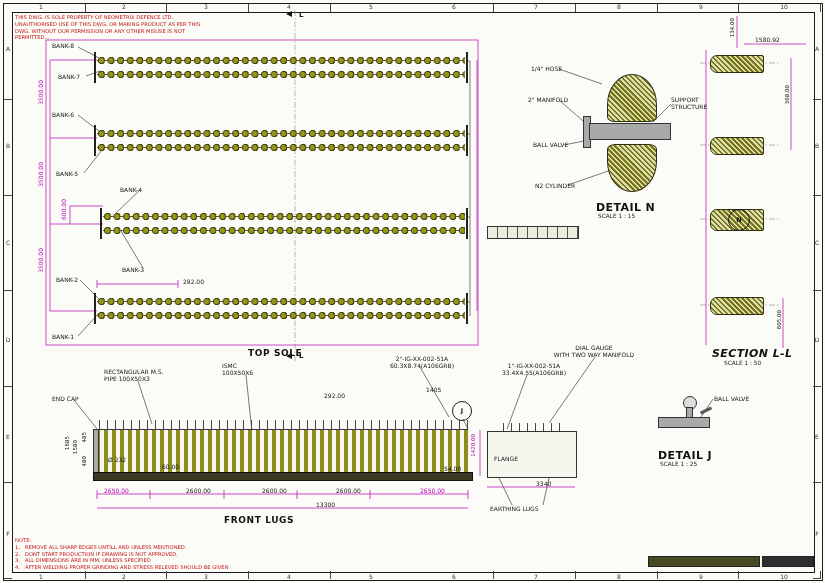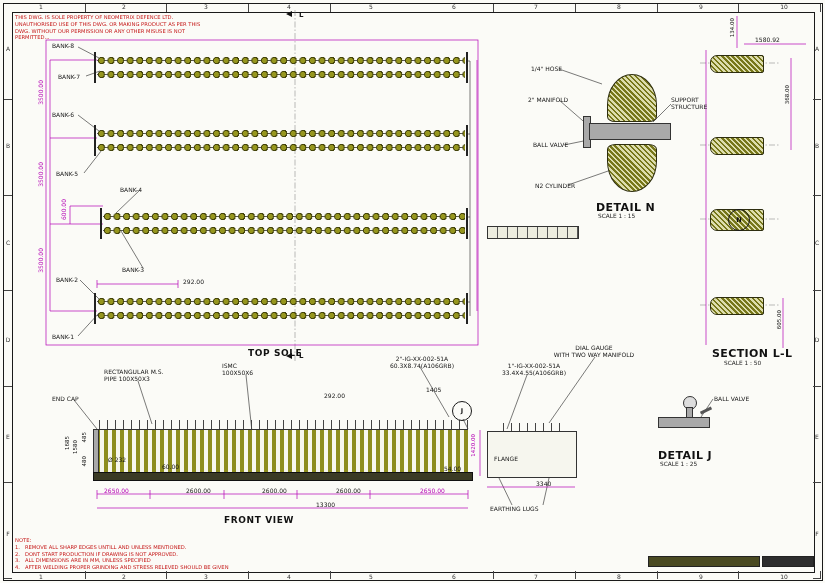--- a/index.html
+++ b/index.html
@@ -160,21 +160,21 @@
   <div class="hatch" style="left:710px;top:55px;width:52px;height:16px;border-radius:7px 2px 2px 7px;"></div>
   <div class="hatch" style="left:710px;top:137px;width:52px;height:16px;border-radius:7px 2px 2px 7px;"></div>
   <div class="hatch" style="left:710px;top:209px;width:52px;height:20px;border-radius:7px 2px 2px 7px;"></div>
   <div class="hatch" style="left:710px;top:297px;width:52px;height:16px;border-radius:7px 2px 2px 7px;"></div>
   <div class="dcircle" style="left:728px;top:209px;width:20px;height:20px;">N</div>
 
   <div class="lbl v" style="left:729px;top:18px;font-size:5.5px;">134.00</div>
   <div class="lbl" style="left:755px;top:36px;">1580.92</div>
   <div class="lbl v" style="left:784px;top:85px;font-size:5.5px;">368.00</div>
   <div class="lbl v" style="left:776px;top:310px;font-size:5.5px;">605.00</div>
-  <div class="abs med" style="left:712px;top:347px;">SECTION L-L</div>
+  <div class="abs med" style="left:712px;top:347px;font-style:italic;">SECTION L-L</div>
   <div class="abs sc" style="left:724px;top:360px;">SCALE 1 : 50</div>
 
   <div class="caps" style="left:96px;top:420px;width:372px;height:9px;"></div>
   <div class="stripes" style="left:96px;top:429px;width:372px;height:43px;"></div>
   <div class="gray" style="left:93px;top:429px;width:4px;height:43px;"></div>
   <div class="base" style="left:93px;top:472px;width:378px;height:7px;"></div>
 
   <div class="lbl" style="left:52px;top:395px;">END CAP</div>
   <div class="lbl pre" style="left:104px;top:368px;">RECTANGULAR M.S.
 PIPE 100X50X3</div>
@@ -199,21 +199,21 @@
   <div class="lbl" style="left:162px;top:463px;">60.00</div>
   <div class="lbl" style="left:444px;top:465px;">54.00</div>
 
   <div class="lbl dim" style="left:104px;top:487px;">2650.00</div>
   <div class="lbl" style="left:186px;top:487px;">2600.00</div>
   <div class="lbl" style="left:262px;top:487px;">2600.00</div>
   <div class="lbl" style="left:336px;top:487px;">2600.00</div>
   <div class="lbl dim" style="left:420px;top:487px;">2650.00</div>
   <div class="lbl" style="left:316px;top:501px;">13300</div>
 
-  <div class="abs big" style="left:224px;top:515px;">FRONT VIEW</div>
+  <div class="abs big" style="left:224px;top:515px;">FRONT LUGS</div>
 
   <div class="caps" style="left:500px;top:423px;width:62px;height:8px;"></div>
   <div class="box" style="left:487px;top:431px;width:88px;height:45px;"></div>
   <div class="lbl" style="left:494px;top:455px;">FLANGE</div>
   <div class="lbl dim v" style="left:470px;top:434px;font-size:5.5px;">1420.00</div>
   <div class="lbl" style="left:536px;top:480px;">3340</div>
   <div class="lbl" style="left:490px;top:505px;">EARTHING LUGS</div>
 
   <div class="abs" style="left:683px;top:396px;width:12px;height:12px;border:1px solid #333;border-radius:50%;background:#ddd;"></div>
   <div class="gray" style="left:686px;top:407px;width:5px;height:11px;"></div>

